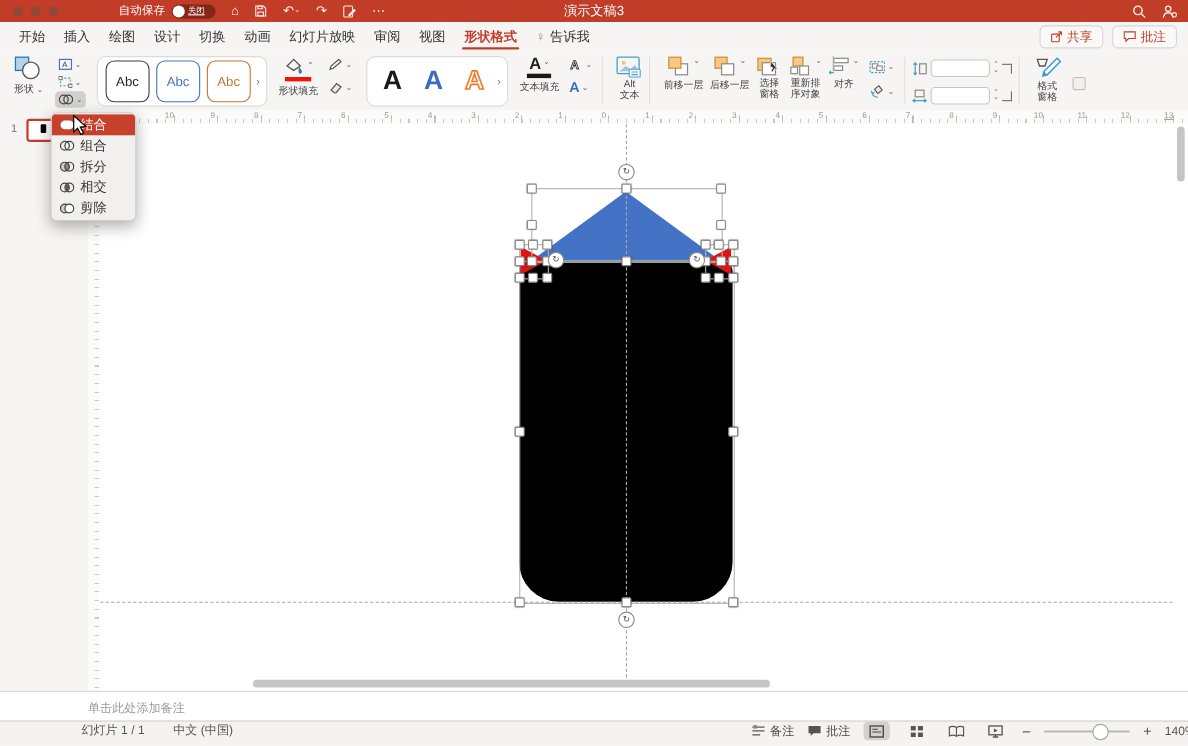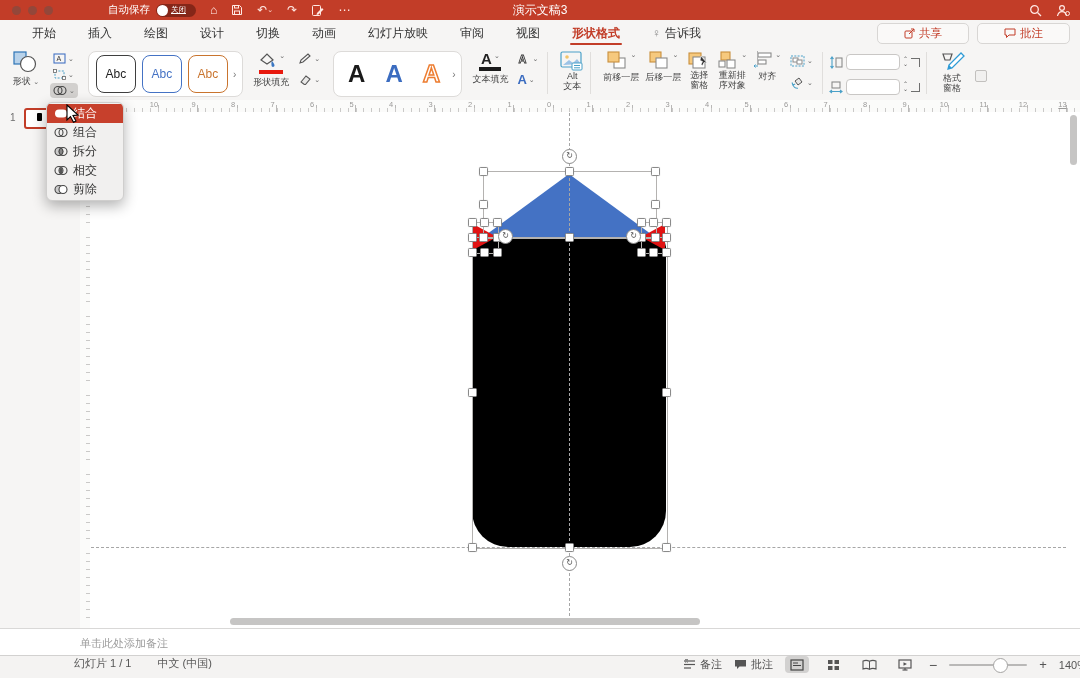--- a/index.html
+++ b/index.html
@@ -11,26 +11,26 @@
   .tl:first-child{margin-left:12px;}
   .tb-label{font-size:10.5px;margin-left:48px;}
   .toggle{margin-left:6px;width:40px;height:13px;border-radius:7px;background:rgba(60,10,5,.45);display:flex;align-items:center;}
   .knob{width:11px;height:11px;border-radius:50%;background:#fff;margin-left:1px;}
   .toggle-txt{font-size:7.5px;margin-left:3px;color:#fff;text-decoration:underline;}
   .tb-ic{margin-left:14px;font-size:12px;line-height:20px;color:#ffe9e4;display:flex;align-items:center;}
   .tb-title{left:0;right:0;top:0;height:20px;text-align:center;font-size:12px;line-height:20px;color:#fff;pointer-events:none;}
   .tb-right{position:absolute;right:10px;top:0;height:20px;display:flex;align-items:center;gap:14px;}
   
   .tabbar{left:0;top:20px;width:1080px;height:27px;background:#f6f5f4;display:flex;align-items:center;}
-  .tab{font-size:12px;color:#333;margin-left:32px;height:27px;line-height:26px;position:relative;white-space:nowrap;}
+  .tab{font-size:12px;color:#333;margin-left:17px;height:27px;line-height:26px;position:relative;white-space:nowrap;}
   .tab.active{color:#c23d28;font-weight:bold;}
   .tab.active:after{content:"";position:absolute;left:-2px;right:-2px;bottom:2px;height:2.5px;background:#c23d28;border-radius:2px;}
   .tab .bulb{color:#8a8a8a;margin-right:4px;font-weight:normal;}
   .tab-actions{position:absolute;right:10px;top:23px;display:flex;gap:8px;}
-  .pill-btn{border:1px solid #d8d6d4;border-radius:5px;height:19px;padding:0 26px;display:flex;align-items:center;gap:4px;font-size:11.5px;color:#c23d28;background:#faf9f8;}
+  .pill-btn{border:1px solid #d8d6d4;border-radius:5px;height:19px;padding:0 9px;display:flex;align-items:center;gap:4px;font-size:11.5px;color:#c23d28;background:#faf9f8;}
   
   .ribbon{left:0;top:47px;width:1080px;height:53px;background:#f6f5f4;border-bottom:1px solid #d5d3d1;display:flex;align-items:flex-start;}
   .rb-big{display:flex;flex-direction:column;align-items:center;margin:4px 0 0 8px;width:36px;}
   .rb-lbl{font-size:9px;color:#444;margin-top:2px;white-space:nowrap;}
   .chev{font-size:7px;color:#666;}
   .icon-col{display:flex;flex-direction:column;margin:4px 0 0 6px;gap:1px;}
   .sm-btn{display:flex;align-items:center;gap:2px;padding:1px 3px;border-radius:4px;height:13px;}
   .sm-btn.pressed{background:#d2d0ce;}
   .white-box{background:#fff;border:1px solid #dddbd9;border-radius:8px;height:44px;margin:4px 0 0 10px;display:flex;align-items:center;padding:0 4px;}
   .abc{width:38px;height:36px;border-radius:8px;background:#fff;display:flex;align-items:center;justify-content:center;font-size:12px;color:#222;margin:0 3px;}

